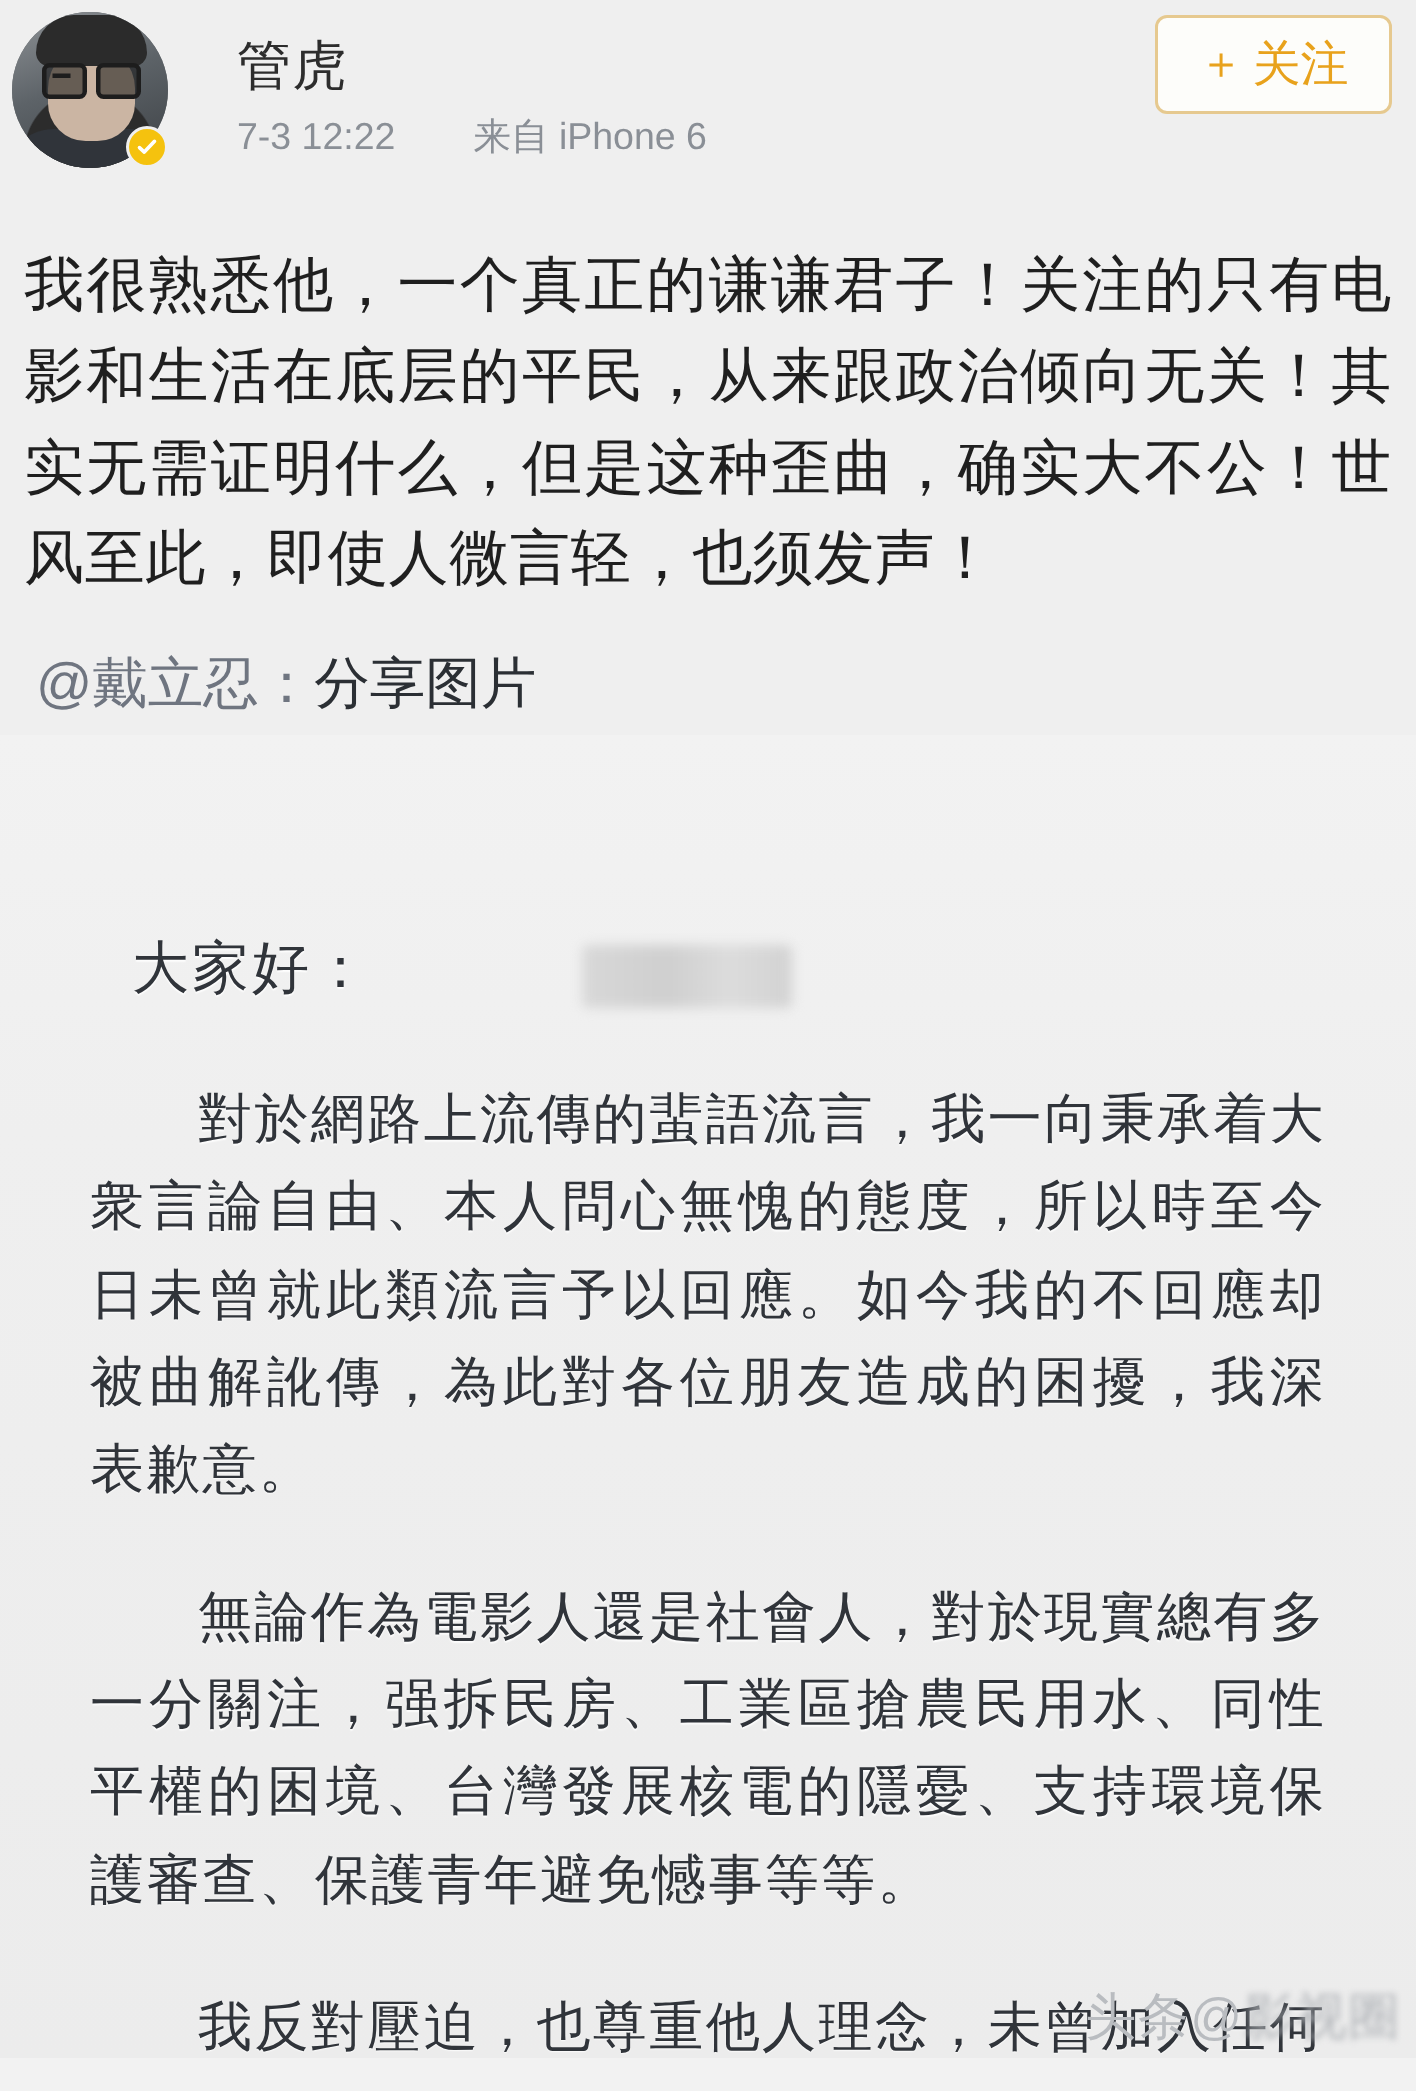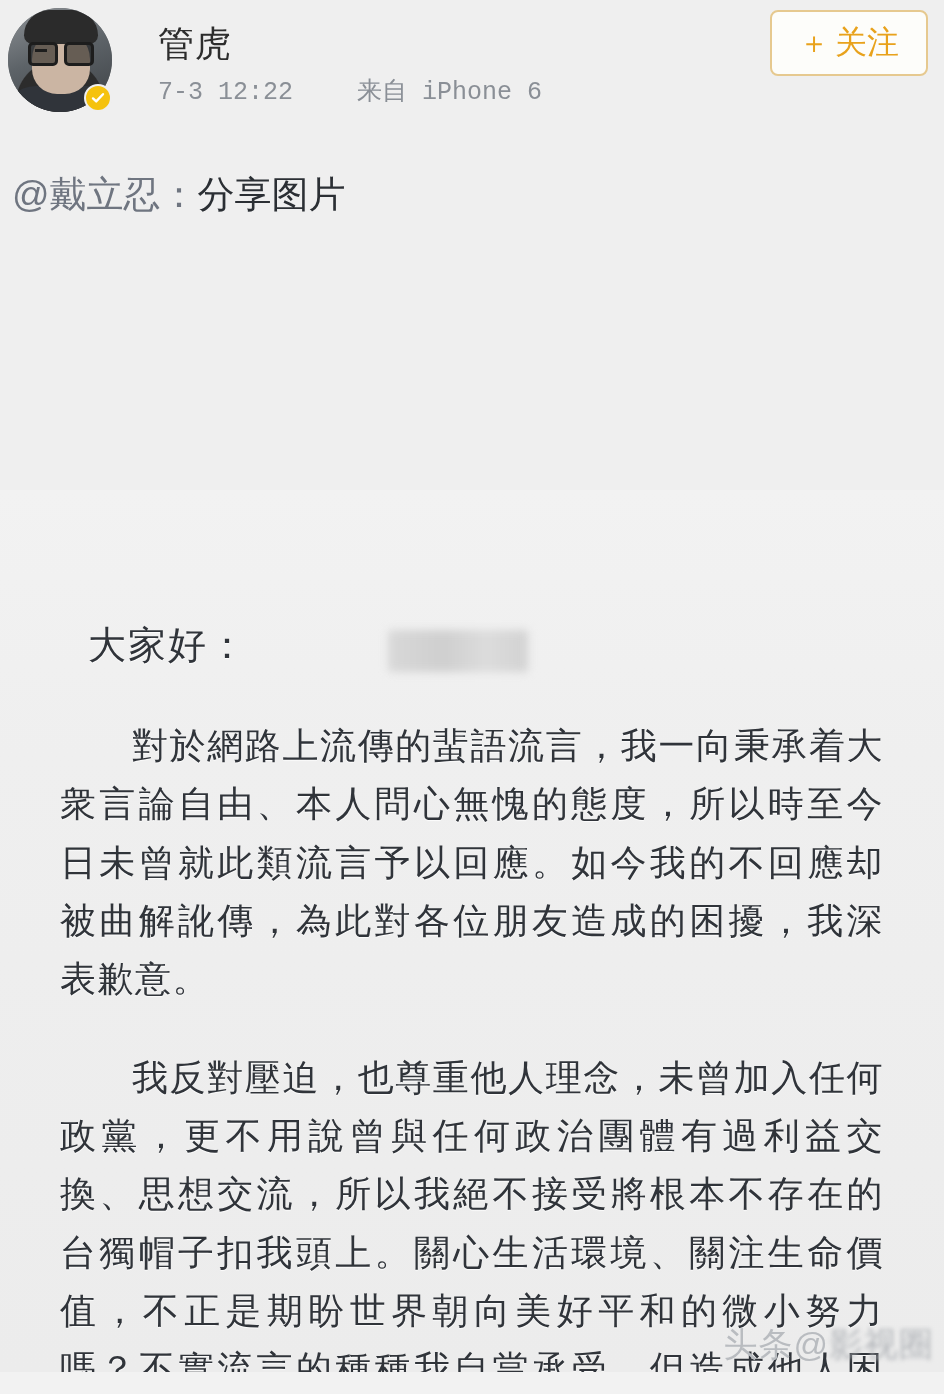--- a/index.html
+++ b/index.html
@@ -117,22 +117,21 @@
     font-weight: 500;
   }
   .meta-line {
     position: absolute;
     left: 158px;
     top: 74px;
     font-size: 25px;
     color: #8a8f96;
     display: flex;
     align-items: baseline;
-    gap: 40px;
-    font-family: Liberation Mono, monospace;
+    gap: 28px;
   }
   .meta-time { color: #8a8f96; }
   .meta-source { color: #8a8f96; margin-left: 24px; }
 
   .follow-btn {
     position: absolute;
     right: 16px;
     top: 10px;
     min-width: 158px;
     height: 66px;
@@ -157,21 +156,21 @@
   
   .post-text {
     padding: 18px 16px 0 16px;
     font-size: 40px;
     line-height: 1.52;
     color: #1f1f1f;
     letter-spacing: 0.5px;
     text-align: justify;
   }
   .repost-line {
-    padding: 26px 16px 0 12px;
+    padding: 26px 16px 0 24px;
     font-size: 37px;
     line-height: 1.45;
     color: #3a3f45;
   }
   .repost-line .mention {
     color: #6f7580;
   }
   .repost-line .mention-name {
     color: #6f7580;
   }
@@ -267,34 +266,36 @@
       <span class="meta-time">7-3 12:22</span>
       <span class="meta-source">来自 iPhone 6</span>
     </div>
 
     <div class="follow-btn">
       <span class="follow-plus">＋</span>
       <span>关注</span>
     </div>
   </div>
 
+  <div class="post-text">我很熟悉他，一个真正的谦谦君子！关注的只有电影和生活在底层的平民，从来跟政治倾向无关！其实无需证明什么，但是这种歪曲，确实大不公！世风至此，即使人微言轻，也须发声！</div>
 
   <div class="repost-line">
     <span class="mention">@</span><span class="mention-name">戴立忍</span><span class="mention">：</span><span class="caption">分享图片</span>
   </div>
 
   <div class="image-card">
     <div class="stmt">
 
       <div class="stmt-greet">
         <span>大家好：</span>
         <span class="redaction"></span>
       </div>
 
       <p>對於網路上流傳的蜚語流言，我一向秉承着大衆言論自由、本人問心無愧的態度，所以時至今日未曾就此類流言予以回應。如今我的不回應却被曲解訛傳，為此對各位朋友造成的困擾，我深表歉意。</p>
+      <p>無論作為電影人還是社會人，對於現實總有多一分關注，强拆民房、工業區搶農民用水、同性平權的困境、台灣發展核電的隱憂、支持環境保護審查、保護青年避免憾事等等。</p>
       <p>我反對壓迫，也尊重他人理念，未曾加入任何政黨，更不用說曾與任何政治團體有過利益交換、思想交流，所以我絕不接受將根本不存在的台獨帽子扣我頭上。關心生活環境、關注生命價值，不正是期盼世界朝向美好平和的微小努力嗎？不實流言的種種我自當承受，但造成他人困擾我不能坐視。</p>
 
       <div class="watermark">
         <span>头条@</span><span class="wm-blur">影视圈</span>
       </div>
     </div>
   </div>
 
 </div>
 

